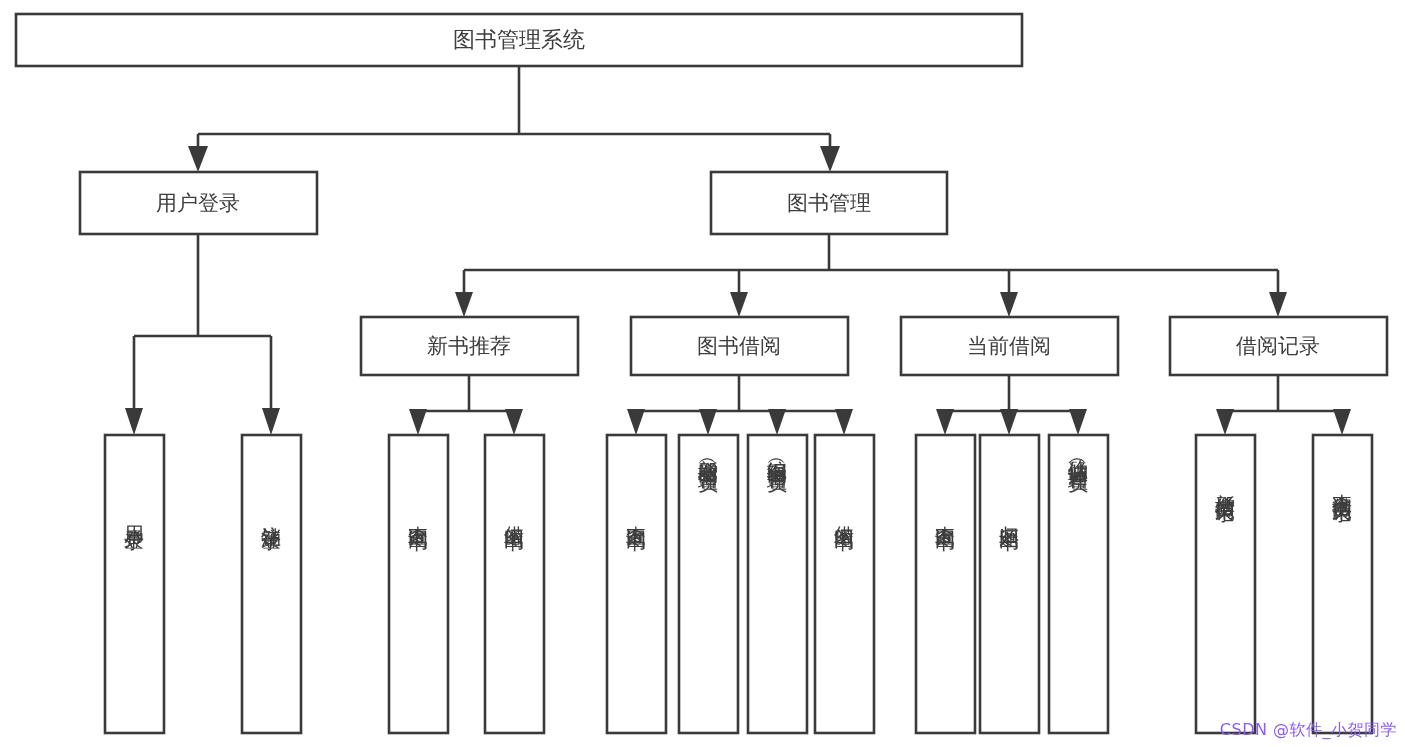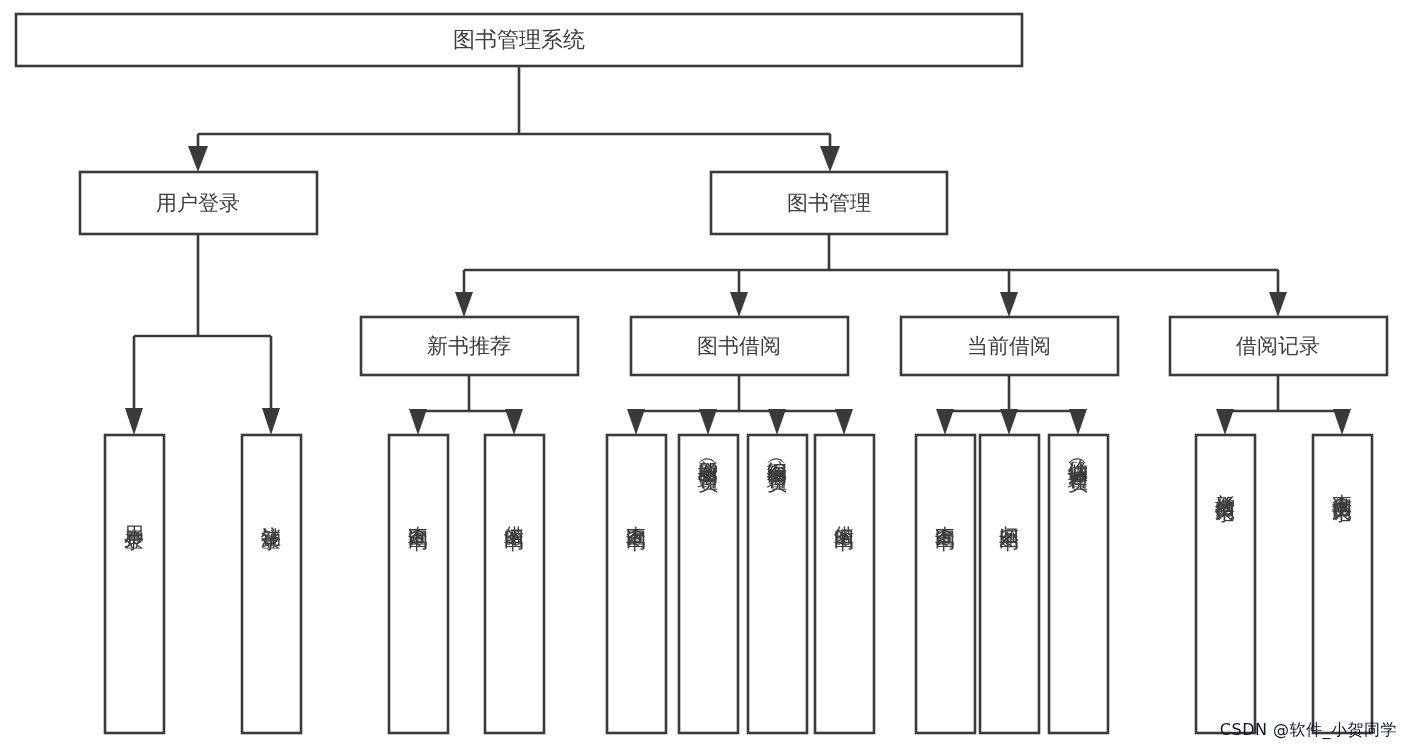--- a/index.html
+++ b/index.html
@@ -72,21 +72,21 @@
     line-height: 1;
     color: #3d3d3d;
     font-family: "DejaVu Sans", "Liberation Sans", sans-serif;
     white-space: nowrap;
   }
   #watermark {
     position: absolute;
     right: 8px;
     bottom: 6px;
     font-size: 16px;
-    color: #0f172a;
+    color: #8b5cf6;
     font-family: "DejaVu Sans", "Liberation Sans", sans-serif;
     letter-spacing: 0.5px;
     white-space: nowrap;
     margin-top: 27px;
   }
 </style>
 </head>
 <body>
 
 <div id="diagram-root">

